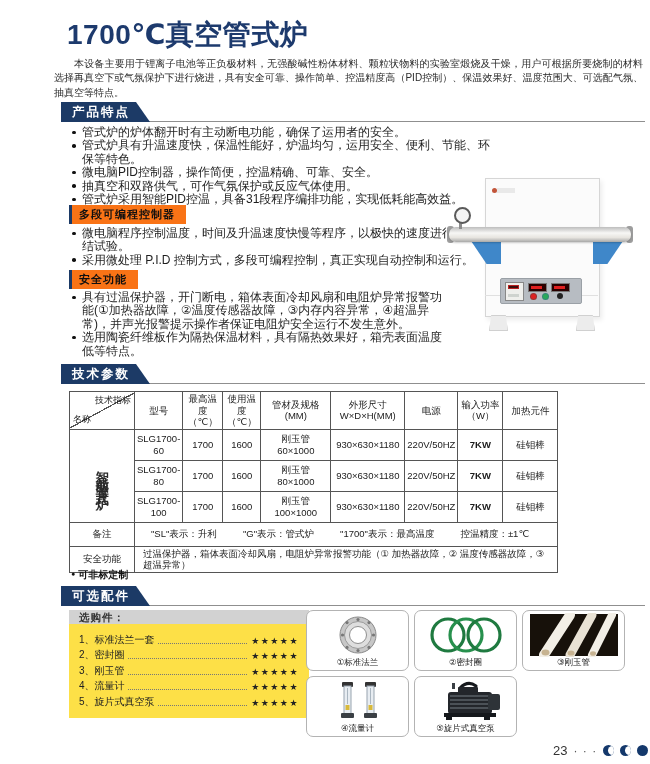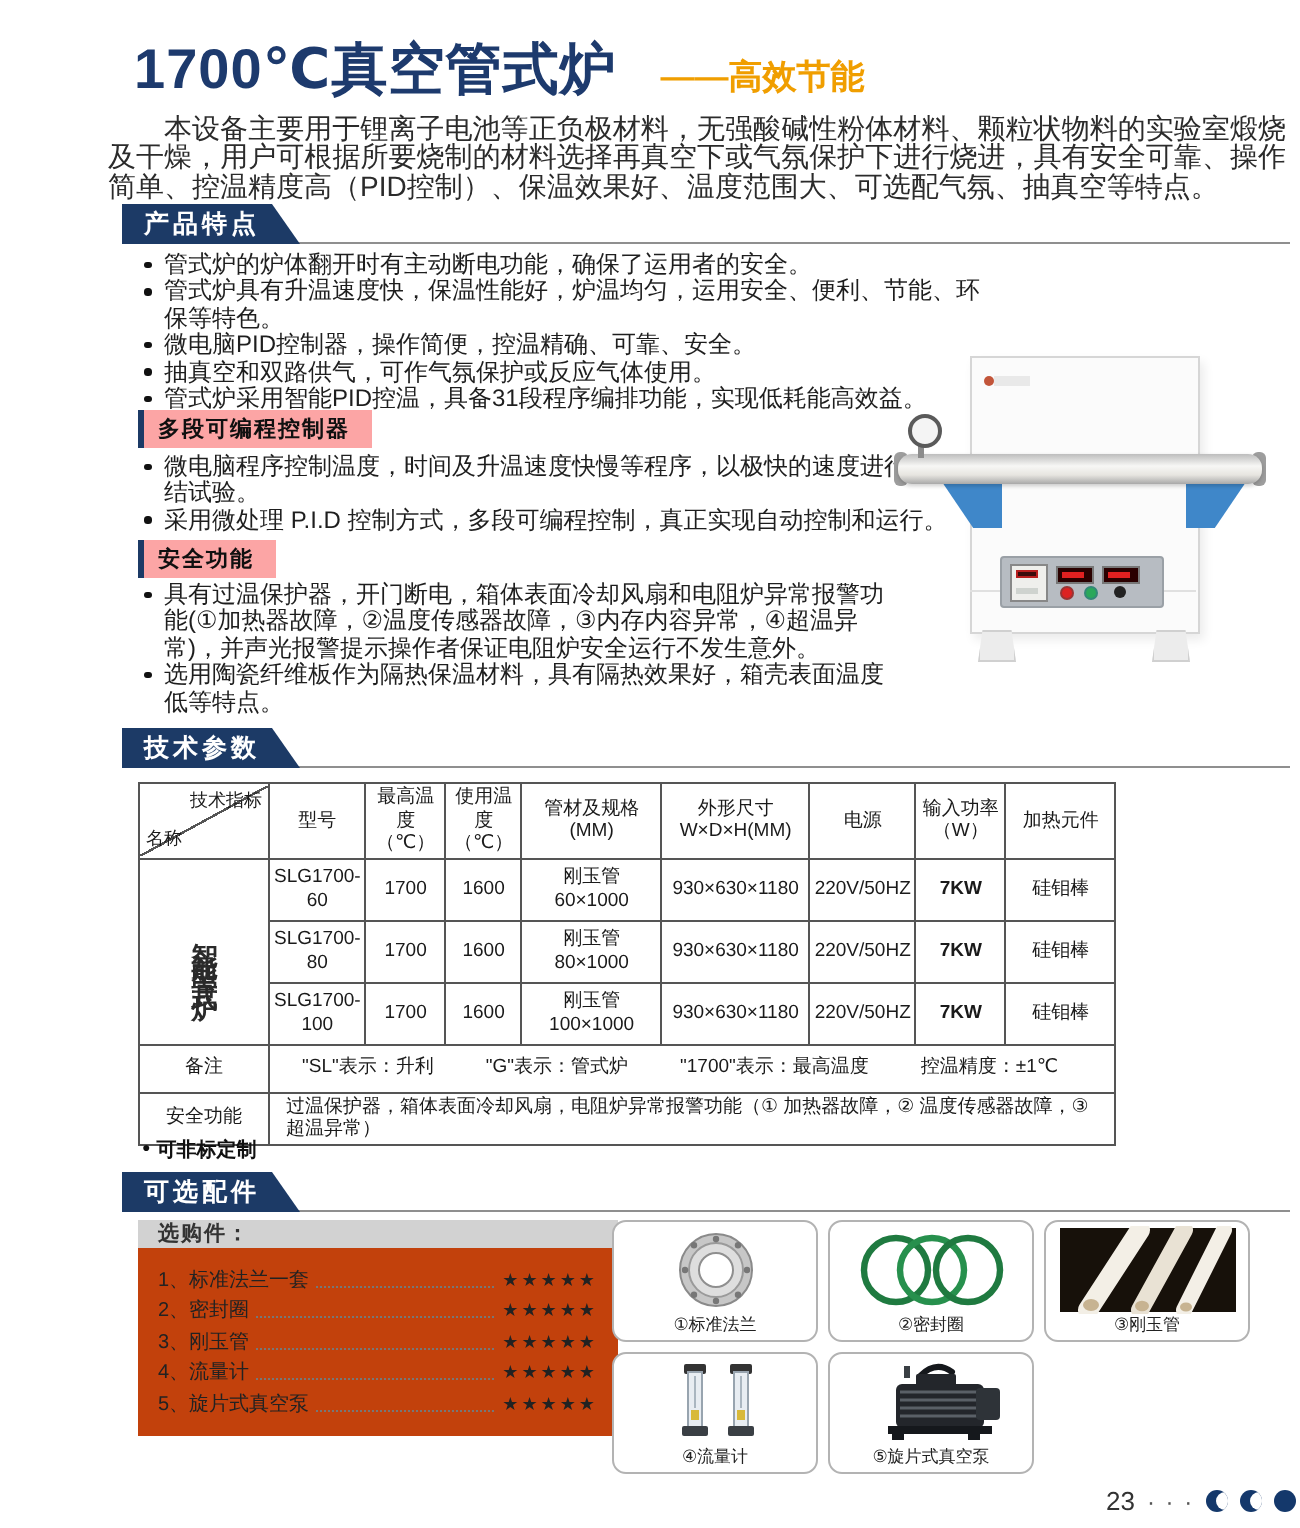--- a/index.html
+++ b/index.html
@@ -4,33 +4,33 @@
 <style>
   html,body{margin:0;padding:0;background:#fff;}
   .page{
     position:relative;width:650px;height:764px;background:#ffffff;overflow:hidden;
     font-family:"Liberation Sans","DejaVu Sans",sans-serif;color:#222;margin-left:23px;
   }
   
   .titlebar{position:absolute;left:44px;top:16px;display:flex;align-items:baseline;gap:22px;}
   .title{font-size:28px;font-weight:bold;color:#1d3a6d;letter-spacing:0.5px;}
   .subtitle{font-size:17px;font-weight:bold;color:#f09e00;}
-  .intro{position:absolute;left:31px;top:57px;width:589px;font-size:14px;line-height:14.3px;
+  .intro{position:absolute;left:31px;top:57px;width:589px;font-size:10px;line-height:14.3px;
     text-align:justify;text-indent:2em;color:#2b2b2b;}
   
   .rule{position:absolute;left:38px;right:28px;border-top:1px solid #8f8f8f;}
   .flag{position:absolute;left:38px;height:20px;background:#1c3a66;color:#fff;
     font-size:12.5px;font-weight:bold;line-height:20px;padding:0 20px 0 11px;letter-spacing:2px;
     clip-path:polygon(0 0,calc(100% - 14px) 0,100% 100%,0 100%);}
   
   .blist{position:absolute;left:48px;margin:0;padding:0;list-style:none;}
   .blist li{position:relative;padding-left:11px;font-size:12px;line-height:13.4px;color:#1e1e1e;}
   .blist li::before{content:"";position:absolute;left:1px;top:4.6px;width:3.6px;height:3.6px;
     border-radius:50%;background:#111;}
-  .subhead{position:absolute;display:inline-block;background:#fca5a5;border-left:3px solid #1c3a66;
+  .subhead{position:absolute;display:inline-block;background:#f97316;border-left:3px solid #1c3a66;
     font-size:11px;font-weight:bold;color:#101010;padding:2px 11px 2px 7px;letter-spacing:1px;}
   
   .furnace{position:absolute;left:402px;top:152px;width:246px;height:226px;}
   .f-body{position:absolute;left:60px;top:26px;width:113px;height:137px;background:#fbfbfb;
     border:1px solid #d6d6d6;box-shadow:2px 3px 5px rgba(0,0,0,0.08);}
   .f-doorline{position:absolute;left:60px;top:143px;width:113px;border-top:1px solid #e0e0e0;}
   .f-logo{position:absolute;left:72px;top:36px;width:18px;height:5px;background:#e9e9e9;}
   .f-logo::before{content:"";position:absolute;left:-5px;top:0;width:5px;height:5px;border-radius:50%;background:#c2553a;}
   .f-bracket{position:absolute;top:86px;width:32px;height:26px;background:#3f87c9;}
   .f-bracket.l{left:44px;clip-path:polygon(0 0,100% 0,100% 100%,55% 100%);}
@@ -68,21 +68,21 @@
   .corner .ct{position:absolute;right:3px;top:2px;font-size:9px;}
   .corner .cb{position:absolute;left:3px;bottom:2px;font-size:9px;}
   .vlabel{writing-mode:vertical-rl;text-orientation:upright;letter-spacing:5px;font-size:13px;
     font-weight:bold;color:#2a2a2a;margin:auto;}
   .remark-cells{display:flex;gap:26px;padding-left:8px;font-size:9.5px;text-align:left;}
   .lefttext{text-align:left !important;padding-left:8px !important;}
   
   .note{position:absolute;left:48px;top:568px;font-size:10px;font-weight:bold;color:#111;}
   .note::before{content:"●";font-size:7px;vertical-align:2px;margin-right:3px;}
   
-  .optbox{position:absolute;left:46px;top:610px;width:240px;height:108px;background:#c2410c;}
+  .optbox{position:absolute;left:46px;top:610px;width:240px;height:108px;background:#fde047;}
   .optbox-head{height:14px;background:#d2d2d2;font-size:10.5px;font-weight:bold;color:#333;
     line-height:14px;padding-left:10px;letter-spacing:1px;}
   .optlist{padding:7px 10px 0 10px;}
   .optitem{display:flex;align-items:flex-end;height:15.5px;font-size:10px;color:#222;}
   .optdots{flex:1;border-bottom:1.5px dotted #777;margin:0 4px 3px 3px;}
   .optstars{font-size:9px;letter-spacing:1.5px;color:#222;padding-bottom:1px;}
   
   .cards{position:absolute;left:283px;top:610px;width:326px;display:flex;flex-wrap:wrap;gap:5px;}
   .card{width:103px;height:61px;background:#fff;border:1px solid #b3b3b3;border-radius:7px;
     box-sizing:border-box;display:flex;flex-direction:column;align-items:center;padding:2px;}
@@ -96,21 +96,20 @@
   .crescent::after{content:"";position:absolute;left:4.5px;top:1px;width:9px;height:9px;border-radius:50%;background:#fff;}
   .fcircle{width:11px;height:11px;border-radius:50%;background:#14386b;}
 </style>
 </head>
 <body>
 
 <div class="page">
 
   <div class="titlebar">
     <span class="title">1700℃真空管式炉</span>
-    <span class="subtitle">——高效节能</span>
   </div>
   <div class="intro">本设备主要用于锂离子电池等正负极材料，无强酸碱性粉体材料、颗粒状物料的实验室煅烧及干燥，用户可根据所要烧制的材料选择再真空下或气氛保护下进行烧进，具有安全可靠、操作简单、控温精度高（PID控制）、保温效果好、温度范围大、可选配气氛、抽真空等特点。</div>
 
   <div class="rule" style="top:121px;"></div>
   <div class="flag" style="top:102px;">产品特点</div>
   <ul class="blist" style="top:126px;width:430px;">
     <li>管式炉的炉体翻开时有主动断电功能，确保了运用者的安全。</li>
     <li>管式炉具有升温速度快，保温性能好，炉温均匀，运用安全、便利、节能、环保等特色。</li>
     <li>微电脑PID控制器，操作简便，控温精确、可靠、安全。</li>
     <li>抽真空和双路供气，可作气氛保护或反应气体使用。</li>

